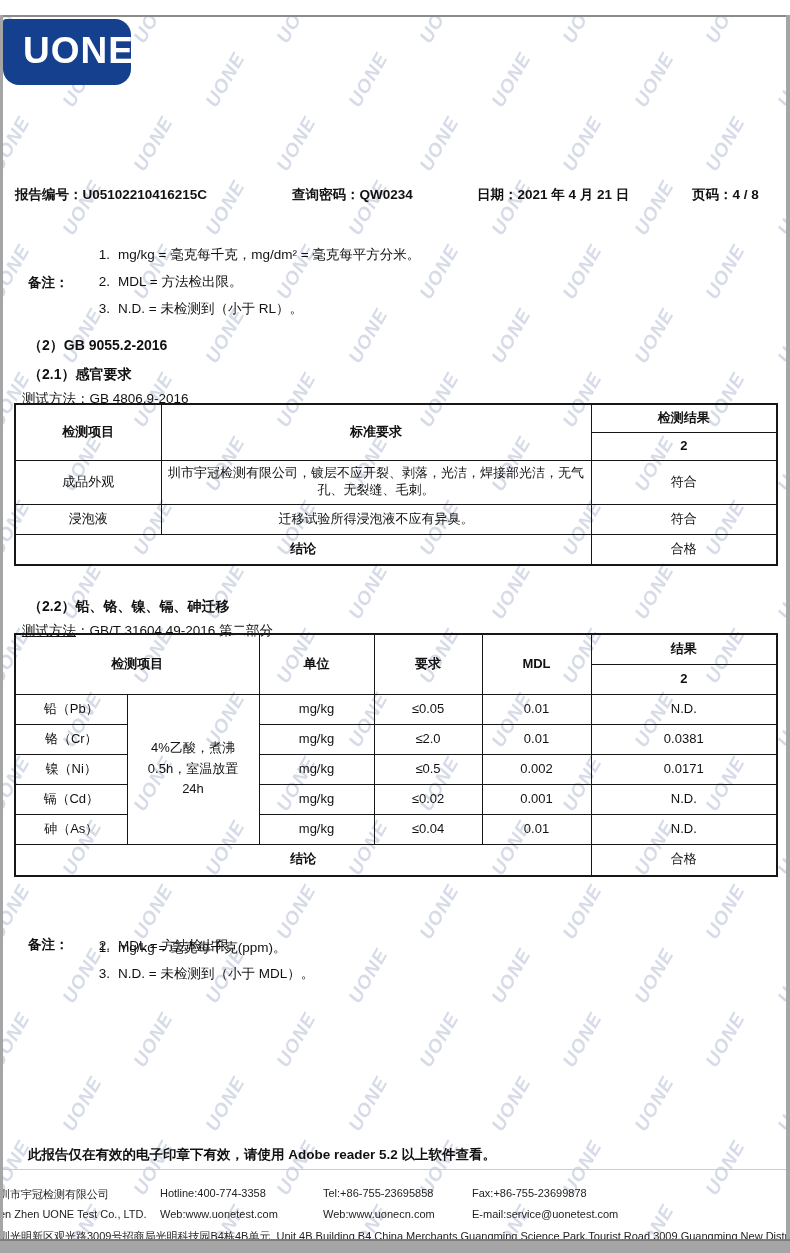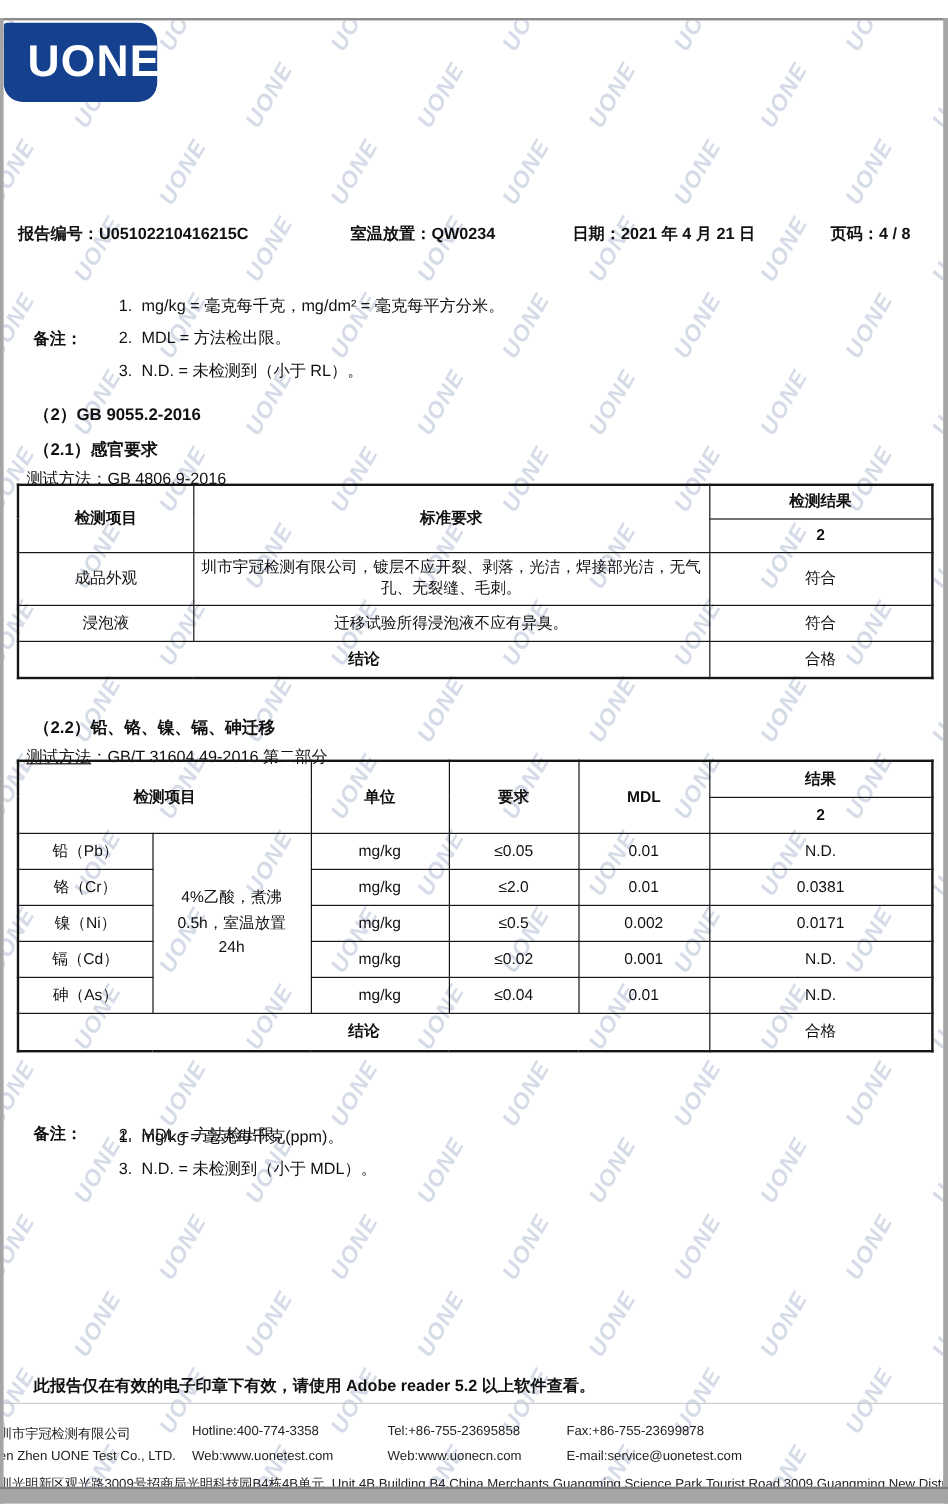--- a/index.html
+++ b/index.html
@@ -186,21 +186,21 @@
       <span class="wm" style="left: 622px; top: 1204px;">UONE</span>
       <span class="wm" style="left: 765px; top: 1204px;">UONE</span>
     </div>
 
   <div class="abs logo" style="background: rgb(21, 64, 142);">
     <div class="logo-text">UONE</div>
   </div>
 
 
   <div class="abs meta-item" style="left:12px"><span>报告编号：</span><span>U05102210416215C</span></div>
-  <div class="abs meta-item" style="left:289px"><span>室温放置：</span><span>QW0234</span></div>
+  <div class="abs meta-item" style="left:289px"><span>查询密码：</span><span>QW0234</span></div>
   <div class="abs meta-item" style="left:474px"><span>日期：</span><span>2021 年 4 月 21 日</span></div>
   <div class="abs meta-item" style="left:689px"><span>页码：</span><span>4 / 8</span></div>
 
   <div class="abs note-label" style="left:25px; top:229px">备注：</div>
   <div class="abs note-line" style="top:229px"><span class="note-no">1.</span><span>mg/kg = 毫克每千克，mg/dm² = 毫克每平方分米。</span></div>
   <div class="abs note-line" style="top:256px"><span class="note-no">2.</span><span>MDL = 方法检出限。</span></div>
   <div class="abs note-line" style="top:283px"><span class="note-no">3.</span><span>N.D. = 未检测到（小于 RL）。</span></div>
 
   <div class="abs sec-heading" style="top:320px">（2）GB 9055.2-2016</div>
   <div class="abs sec-heading" style="top:349px">（2.1）感官要求</div>

